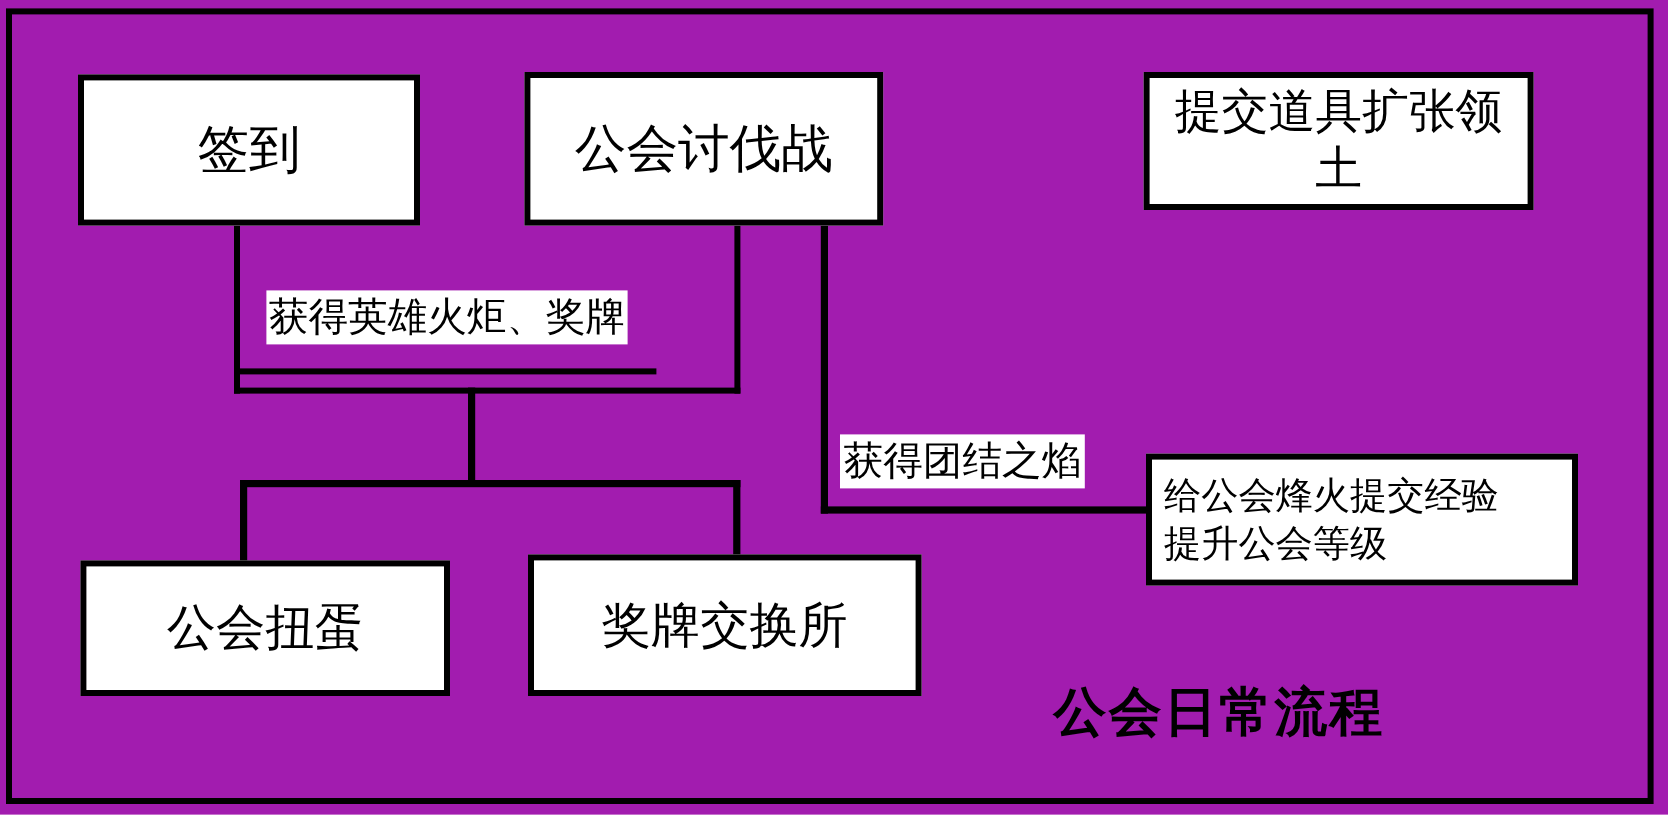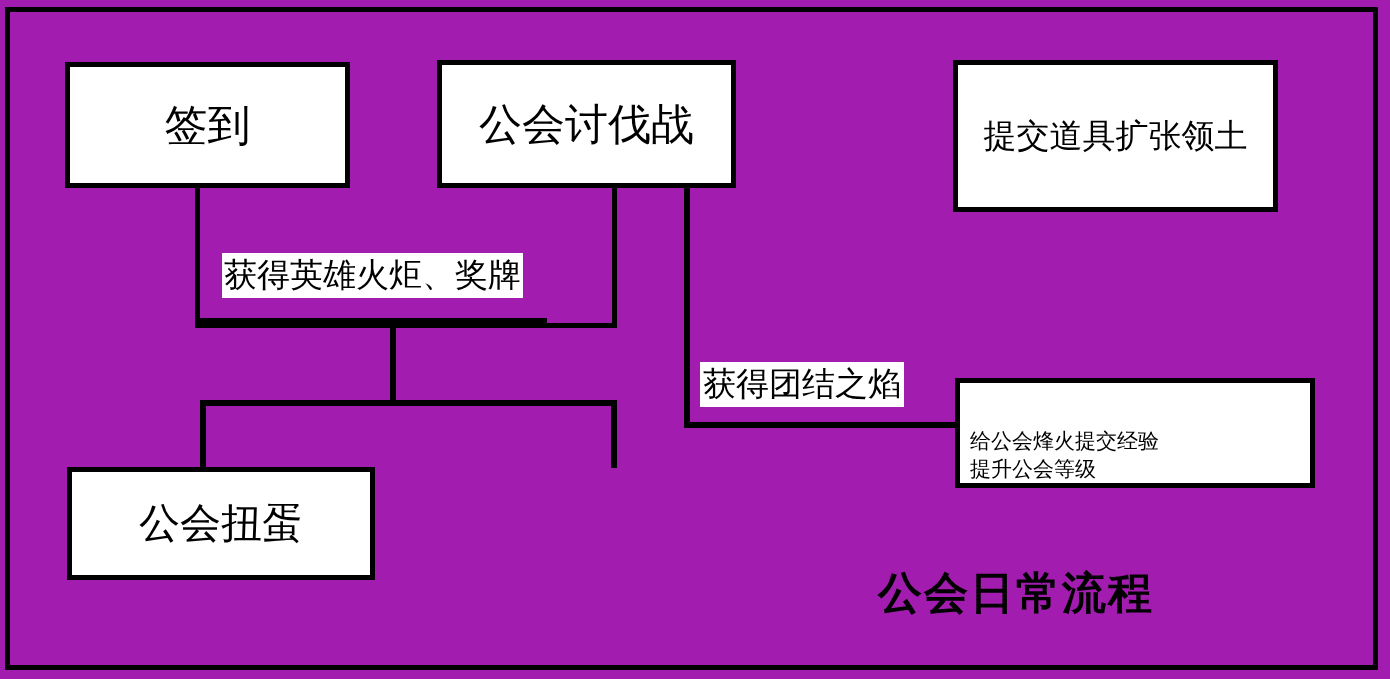--- a/index.html
+++ b/index.html
@@ -44,36 +44,36 @@
     z-index: 5;
   }
   .node .node-label {
     display: block;
     white-space: pre-line;
     padding: 0 6px;
   }
   
   #node-checkin      { left: 65px;  top: 62px;  width: 285px; height: 126px; font-size: 43px; }
   #node-guild-raid   { left: 437px; top: 60px;  width: 299px; height: 128px; font-size: 43px; }
-  #node-expand-land  { left: 953px; top: 60px;  width: 325px; height: 152px; font-size: 33px; }
+  #node-expand-land  { left: 953px; top: 60px;  width: 325px; height: 115px; font-size: 39px; }
   #node-guild-gacha  { left: 67px;  top: 467px; width: 308px; height: 113px; font-size: 41px; }
   #node-medal-shop   { left: 440px; top: 462px; width: 328px; height: 118px; font-size: 41px; }
-  #node-guild-exp    { left: 955px; top: 378px; width: 360px; height: 110px; font-size: 21px; align-items: flex-end; }
+  #node-guild-exp    { left: 955px; top: 378px; width: 360px; height: 110px; font-size: 31px; }
   #node-guild-exp .node-label {
     text-align: left;
     width: 100%;
     padding-left: 10px;
     line-height: 1.30;
   }
 
   
   #edge-label-torch {
     position: absolute;
     left: 195px;
-    top: 247px;
+    top: 236px;
     width: 352px;
     height: 76px;
     border: 5px solid #000000;
     border-top: none;
     border-left: none;
     border-right: none;
     box-sizing: border-box;
     background: transparent;
     z-index: 4;
   }
@@ -151,20 +151,23 @@
   </div>
 
   <div class="node" id="node-expand-land">
     <span class="node-label">提交道具扩张领土</span>
   </div>
 
   <div class="node" id="node-guild-gacha">
     <span class="node-label">公会扭蛋</span>
   </div>
 
+  <div class="node" id="node-medal-shop">
+    <span class="node-label">奖牌交换所</span>
+  </div>
 
   <div class="node" id="node-guild-exp">
     <span class="node-label">给公会烽火提交经验
 提升公会等级</span>
   </div>
 
   <div id="edge-label-torch">
     <span class="edge-text">获得英雄火炬、奖牌</span>
   </div>
 

